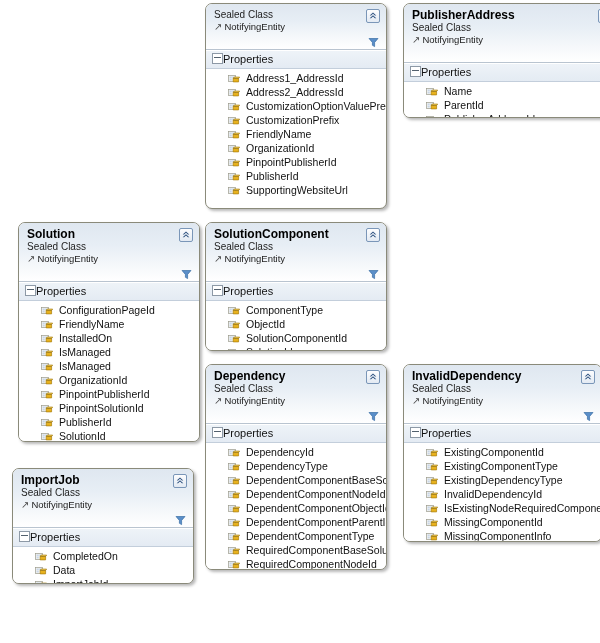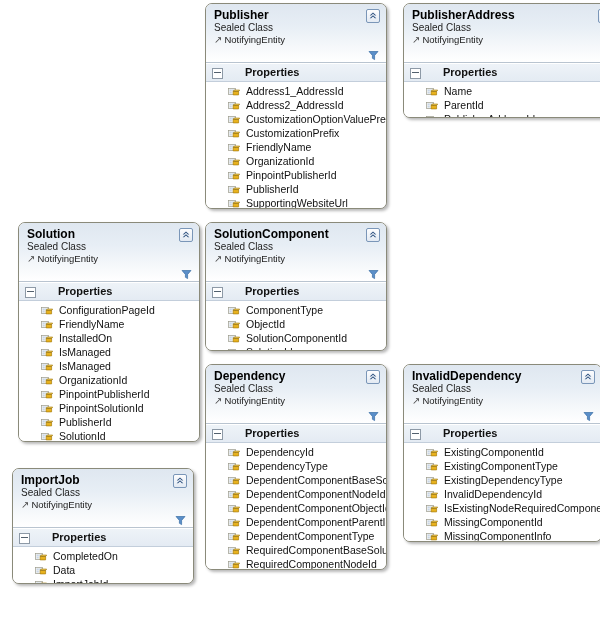--- a/index.html
+++ b/index.html
@@ -79,27 +79,26 @@
   .filter-icon{
     position:absolute;
     right:7px;bottom:1px;
     width:11px;height:11px;
     cursor:pointer;
   }
 
   
   .compartment-hdr{
     display:flex;
-    align-items:flex-end;
-    gap:22px;
+    align-items:flex-start;
+    gap:0;
     padding:2px 6px 2px 6px;
     background:linear-gradient(to bottom,#eef3f8,#e4ebf3);
     border-bottom:1px solid #c3cedb;
     border-top:1px solid #ffffff;
-    font-weight:bold;
   }
   .expander{
     width:9px;height:9px;
     border:1px solid #8d99a6;
     background:#ffffff;
     position:relative;
     flex:0 0 auto;
     cursor:pointer;
   }
   .expander:before{
@@ -123,21 +122,20 @@
   }
   .prop-icon{width:12px;height:11px;flex:0 0 auto;}
   .member-name{font-size:10.5px;color:#111;line-height:14px;text-align:center;}
 </style>
 </head>
 <body>
 
 <div id="canvas">
     <div class="cls" style="left: 205px; top: 3px; width: 182px; height: 206px;">
       <div class="cls-hdr">
-        <div class="cls-title">Publisher</div>
         <div class="cls-kind">Sealed Class</div>
         <div class="cls-base"><span class="base-arrow">↗</span><span>NotifyingEntity</span></div>
         <div class="hdr-tools"></div>
         <div class="collapse-btn">
           <svg width="10" height="9" viewBox="0 0 10 9" xmlns="http://www.w3.org/2000/svg">
             <path d="M5 1.4 L8.3 4.4 L6.9 4.4 L5 2.7 L3.1 4.4 L1.7 4.4 Z" fill="#2b4f7e"></path>
             <path d="M5 4.2 L8.3 7.2 L6.9 7.2 L5 5.5 L3.1 7.2 L1.7 7.2 Z" fill="#2b4f7e"></path>
           </svg>
         </div>
         <div class="filter-icon"><svg width="11" height="11" viewBox="0 0 11 11" xmlns="http://www.w3.org/2000/svg">

